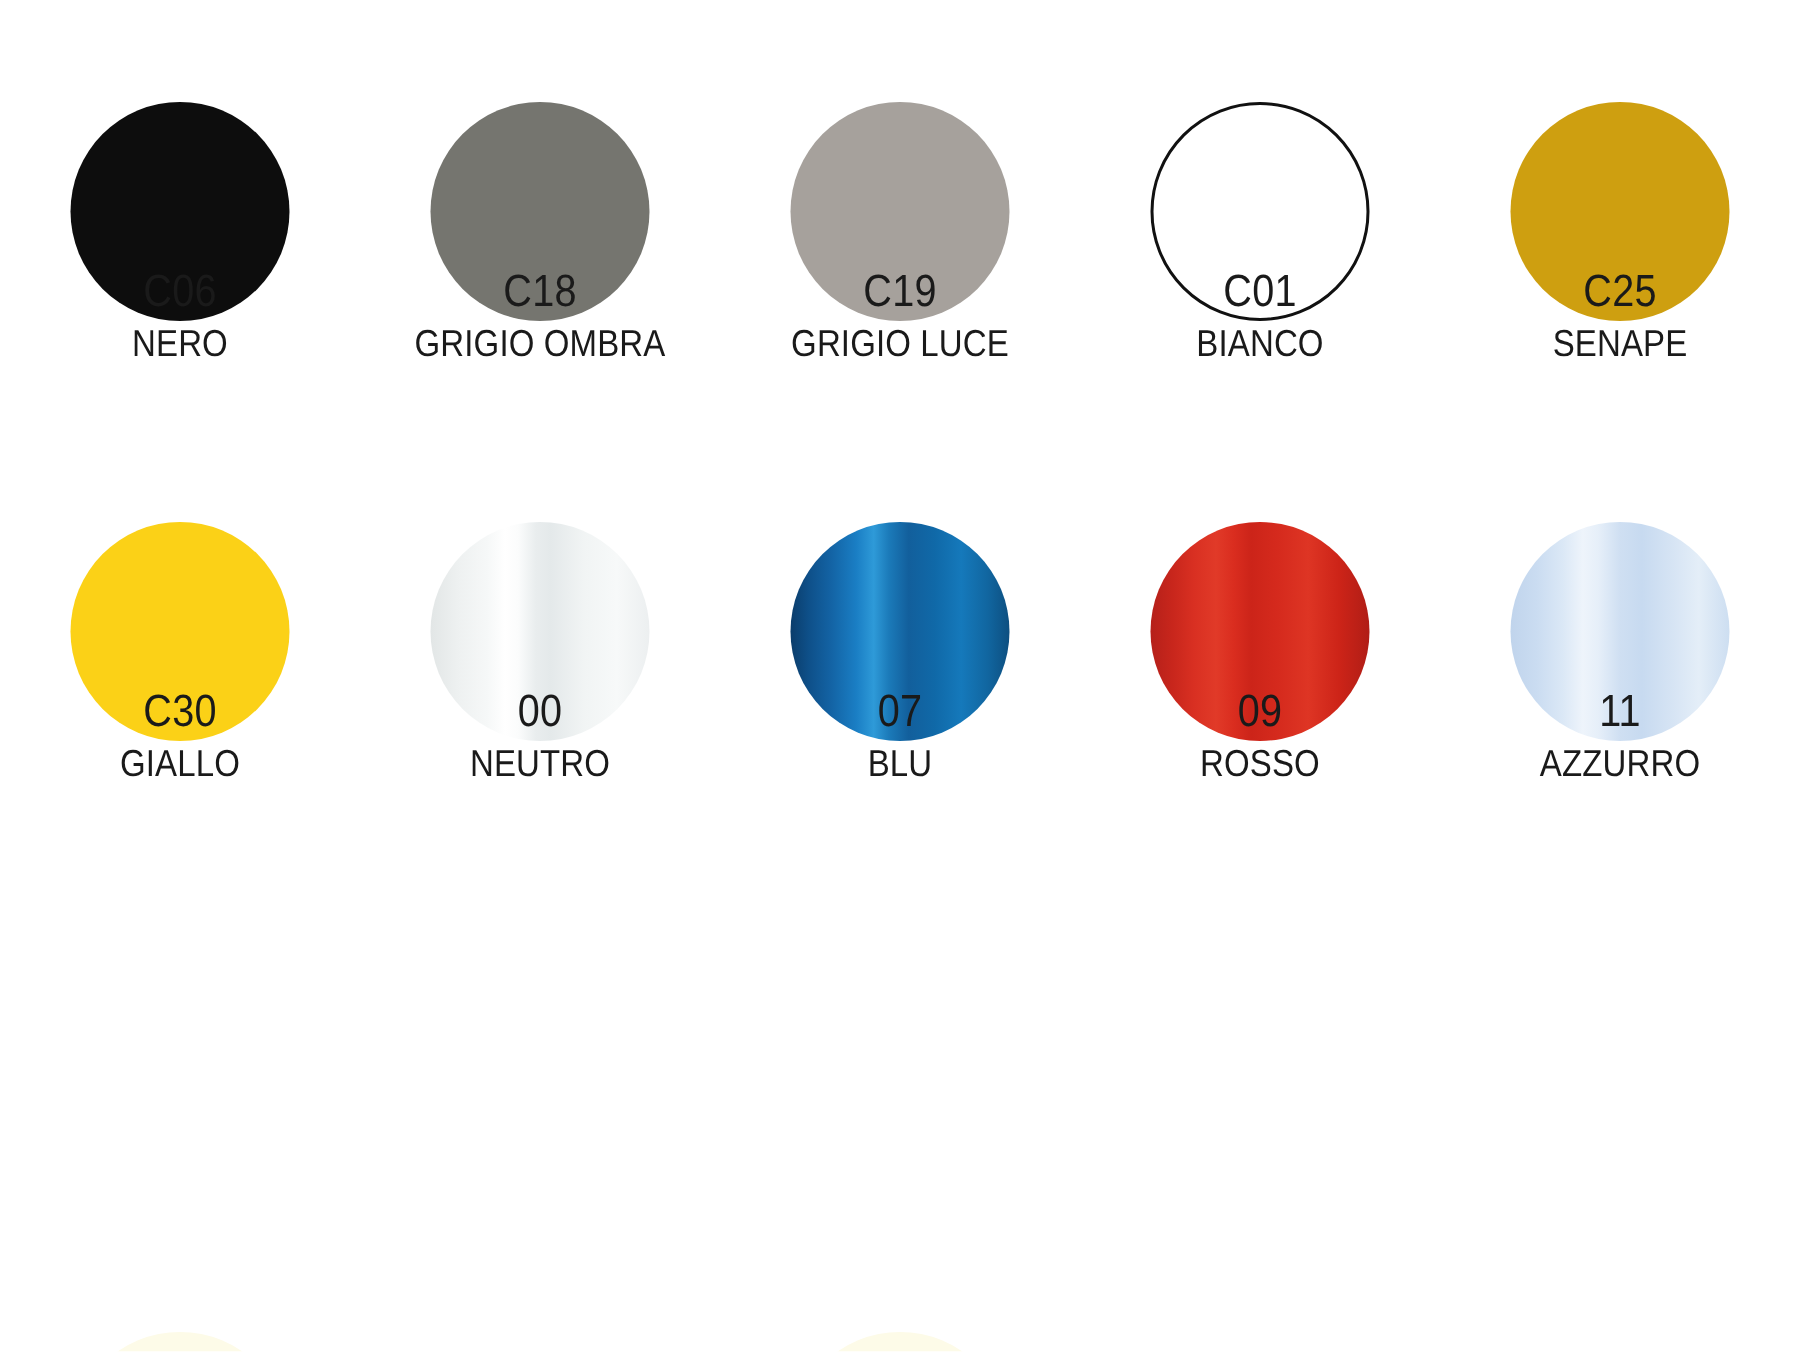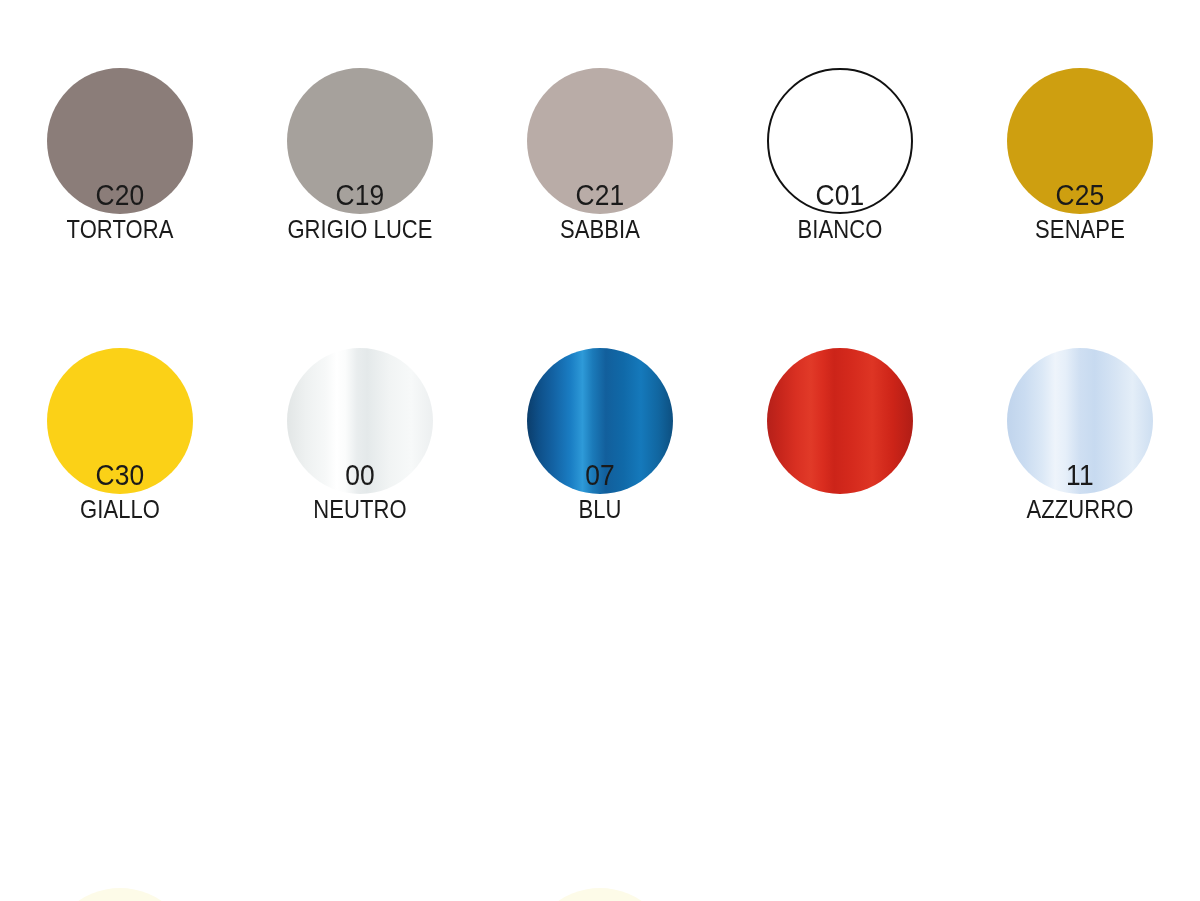--- a/index.html
+++ b/index.html
@@ -113,51 +113,51 @@
     border-radius: 50%;
   }
 </style>
 </head>
 <body>
 
 <div id="palette-sheet">
 
   <div class="swatch-grid">
 
-
-
-    <div class="swatch-cell">
-      <div class="swatch-disc-wrap">
-        <div class="swatch-disc" style="background: rgb(139, 125, 121);"></div>
-      </div>
-      <div class="swatch-labels">
-        <span class="swatch-code">C20</span>
-        <span class="swatch-name">TORTORA</span>
-      </div>
-    </div>
+    <div class="swatch-cell">
+      <div class="swatch-disc-wrap">
+        <div class="swatch-disc" style="background: rgb(13, 13, 13);"></div>
+      </div>
+      <div class="swatch-labels">
+        <span class="swatch-code">C06</span>
+        <span class="swatch-name">NERO</span>
+      </div>
+    </div>
+
+    <div class="swatch-cell">
+      <div class="swatch-disc-wrap">
+        <div class="swatch-disc" style="background: rgb(117, 117, 111);"></div>
+      </div>
+      <div class="swatch-labels">
+        <span class="swatch-code">C18</span>
+        <span class="swatch-name">GRIGIO OMBRA</span>
+      </div>
+    </div>
+
 
     <div class="swatch-cell">
       <div class="swatch-disc-wrap">
         <div class="swatch-disc" style="background: rgb(166, 161, 156);"></div>
       </div>
       <div class="swatch-labels">
         <span class="swatch-code">C19</span>
         <span class="swatch-name">GRIGIO LUCE</span>
       </div>
     </div>
 
-    <div class="swatch-cell">
-      <div class="swatch-disc-wrap">
-        <div class="swatch-disc" style="background: rgb(185, 172, 167);"></div>
-      </div>
-      <div class="swatch-labels">
-        <span class="swatch-code">C21</span>
-        <span class="swatch-name">SABBIA</span>
-      </div>
-    </div>
 
     <div class="swatch-cell">
       <div class="swatch-disc-wrap">
         <div class="swatch-disc outlined" style="background: rgb(255, 255, 255);"></div>
       </div>
       <div class="swatch-labels">
         <span class="swatch-code">C01</span>
         <span class="swatch-name">BIANCO</span>
       </div>
     </div>
@@ -202,20 +202,24 @@
         <span class="swatch-code">07</span>
         <span class="swatch-name">BLU</span>
       </div>
     </div>
 
 
     <div class="swatch-cell">
       <div class="swatch-disc-wrap">
         <div class="swatch-disc" style="background: linear-gradient(90deg, rgb(181, 32, 26) 0%, rgb(200, 38, 28) 10%, rgb(217, 48, 34) 20%, rgb(225, 58, 40) 30%, rgb(218, 45, 31) 38%, rgb(204, 36, 25) 46%, rgb(213, 42, 29) 58%, rgb(222, 53, 36) 72%, rgb(205, 36, 24) 86%, rgb(176, 29, 22) 100%);"></div>
       </div>
+      <div class="swatch-labels">
+        <span class="swatch-code">09</span>
+        <span class="swatch-name">ROSSO</span>
+      </div>
     </div>
 
     <div class="swatch-cell">
       <div class="swatch-disc-wrap">
         <div class="swatch-disc" style="background: linear-gradient(90deg, rgb(192, 212, 236) 0%, rgb(202, 220, 241) 12%, rgb(219, 232, 246) 24%, rgb(238, 244, 251) 33%, rgb(230, 239, 249) 40%, rgb(207, 223, 242) 50%, rgb(199, 218, 240) 60%, rgb(214, 228, 244) 74%, rgb(228, 238, 248) 86%, rgb(205, 222, 241) 100%);"></div>
       </div>
       <div class="swatch-labels">
         <span class="swatch-code">11</span>
         <span class="swatch-name">AZZURRO</span>
       </div>

